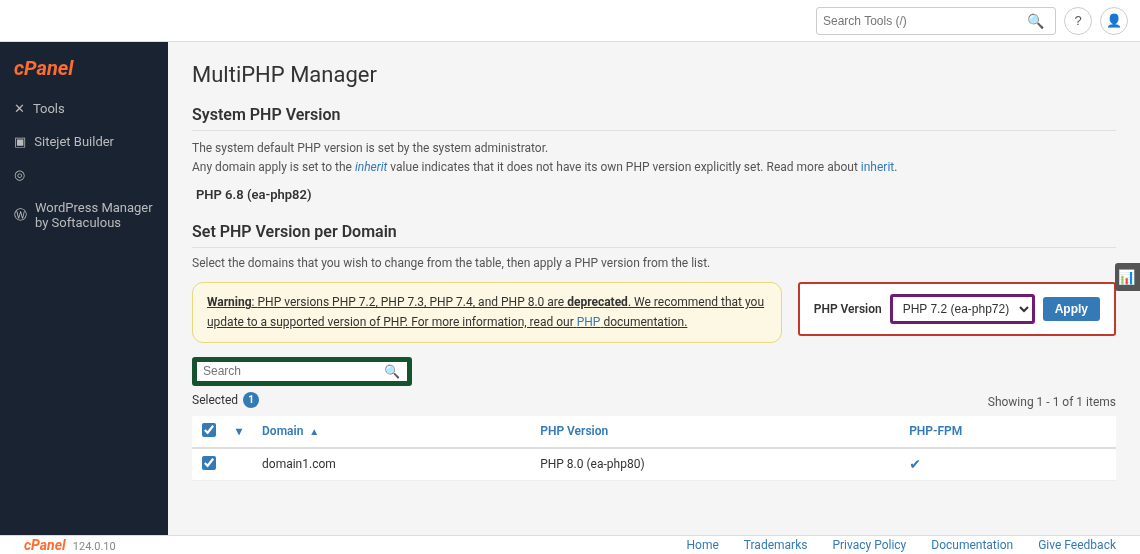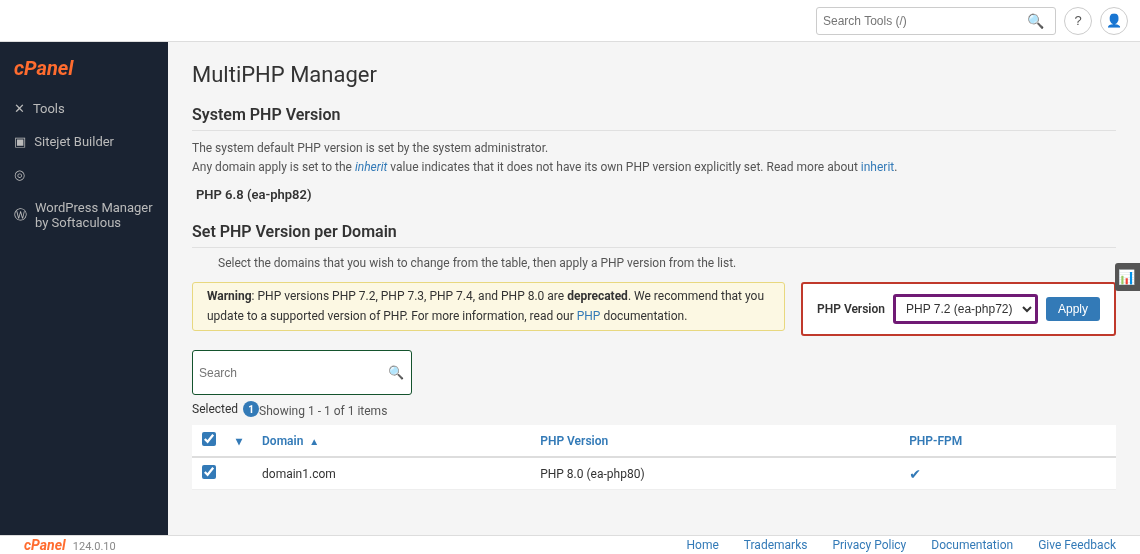--- a/index.html
+++ b/index.html
@@ -25,31 +25,31 @@
     
     .main { flex: 1; overflow-y: auto; background: #f5f5f5; padding: 20px 24px; }
     .page-title { font-size: 22px; font-weight: 400; color: #333; margin-bottom: 18px; }
 
     .section-title { font-size: 16px; font-weight: 600; color: #333; margin-bottom: 8px; border-bottom: 1px solid #e0e0e0; padding-bottom: 6px; }
     .section-desc { font-size: 12px; color: #555; margin-bottom: 10px; line-height: 1.6; }
     .section-desc a { color: #337ab7; text-decoration: none; }
     .php-version-display { font-size: 13px; font-weight: 600; color: #333; margin-bottom: 20px; padding-left: 4px; }
 
     .set-php-section { margin-top: 10px; }
-    .set-php-desc { font-size: 12px; color: #555; margin-bottom: 12px; margin-left: 26px; }
+    .set-php-desc { font-size: 12px; color: #555; margin-bottom: 12px; }
 
     .warning-row { display: flex; align-items: flex-start; justify-content: space-between; gap: 16px; margin-bottom: 14px; }
-    .warning-box { background: #fcf8e3; border: 1px solid #e8d87f; border-radius: 3px; padding: 4px 14px; font-size: 12px; color: #333; line-height: 1.6; flex: 1; }
+    .warning-box { background: #fcf8e3; border: 1px solid #e8d87f; border-radius: 11px; padding: 10px 14px; font-size: 12px; color: #333; line-height: 1.6; flex: 1; text-decoration: underline; }
     .warning-box strong { font-weight: 700; }
     .warning-box a { color: #337ab7; text-decoration: none; }
     .php-version-selector-box { border: 2px solid #c0392b; border-radius: 3px; padding: 10px 14px; display: flex; align-items: center; gap: 8px; background: #fff; flex-shrink: 0; }
     .php-version-label { font-size: 12px; font-weight: 600; color: #333; white-space: nowrap; }
     .php-version-select { border: 3px solid #701a75; border-radius: 3px; padding: 4px 6px; font-size: 12px; color: #333; cursor: pointer; background: #fff; }
-    .apply-btn { background: #337ab7; color: #fff; border: none; border-radius: 3px; padding: 5px 12px; font-size: 12px; cursor: pointer; }
-    .search-input-wrap { display: flex; align-items: center; border: 1px solid #14532d; border-radius: 3px; background: #fff; padding: 14px 6px; width: 220px; }
+    .apply-btn { background: #337ab7; color: #fff; border: none; border-radius: 3px; padding: 5px 12px; font-size: 12px; cursor: pointer; font-weight: bold; }
+    .search-input-wrap { display: flex; align-items: center; border: 5px solid #14532d; border-radius: 3px; background: #fff; padding: 2px 6px; width: 220px; }
     .search-input-wrap input { border: none; outline: none; font-size: 12px; flex: 1; }
     .search-input-wrap .si-btn { background: none; border: none; cursor: pointer; font-size: 13px; color: #555; }
 
     .selected-badge { display: flex; align-items: center; gap: 5px; font-size: 12px; color: #333; margin-bottom: 4px; }
     .badge-num { background: #337ab7; color: #fff; border-radius: 50%; width: 16px; height: 16px; display: flex; align-items: center; justify-content: center; font-size: 10px; font-weight: 700; }
 
     .showing-text { font-size: 12px; color: #555; text-align: right; }
 
     .domain-table { width: 100%; border-collapse: collapse; background: #fff; margin-top: 4px; }
     .domain-table th { font-size: 12px; font-weight: 600; color: #337ab7; padding: 7px 10px; text-align: left; border-bottom: 2px solid #ddd; background: #fff; }
@@ -142,21 +142,21 @@
         </div>
       </div>
 
       <div style="display:flex; align-items:center; justify-content:space-between; margin-bottom:6px;">
         <div class="search-input-wrap">
           <input type="text" placeholder="Search" style="">
           <button class="si-btn">🔍</button>
         </div>
       </div>
 
-      <div style="display:flex; align-items:center; margin-bottom:4px;">
+      <div style="display:flex; align-items:center; justify-content:space-between; margin-bottom:4px;">
         <div class="selected-badge">
           <span>Selected</span>
           <span class="badge-num">1</span>
         </div>
         <div class="showing-text">Showing 1 - 1 of 1 items</div>
       </div>
 
       <table class="domain-table">
         <thead>
           <tr>

